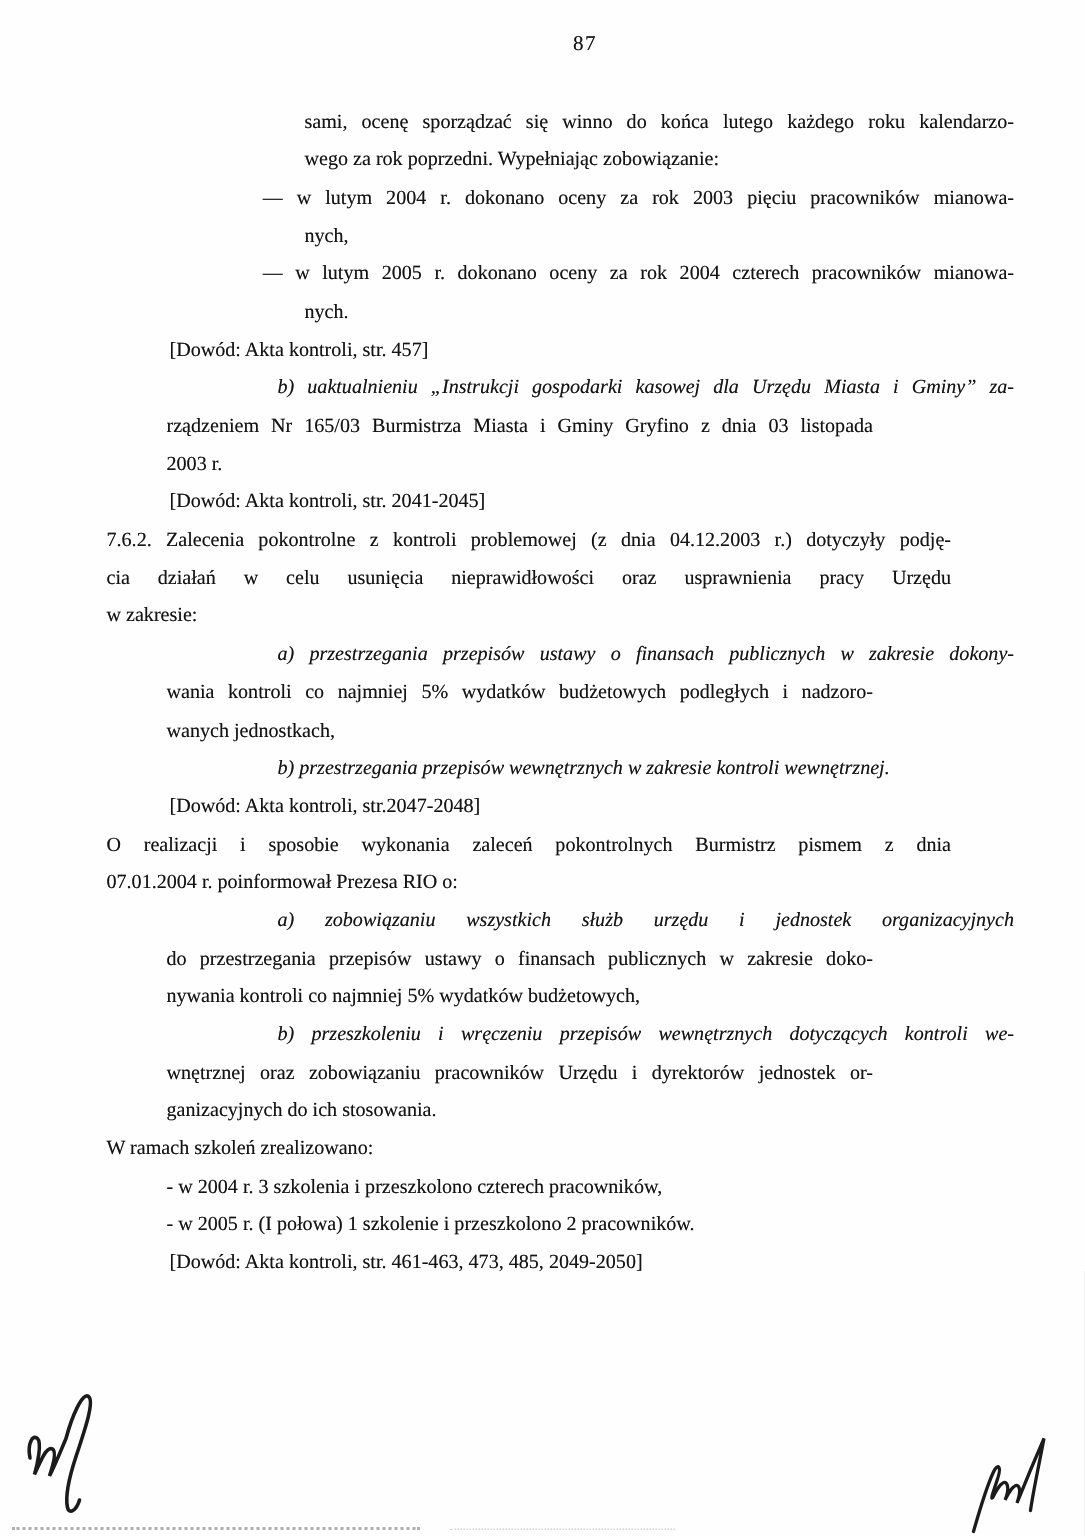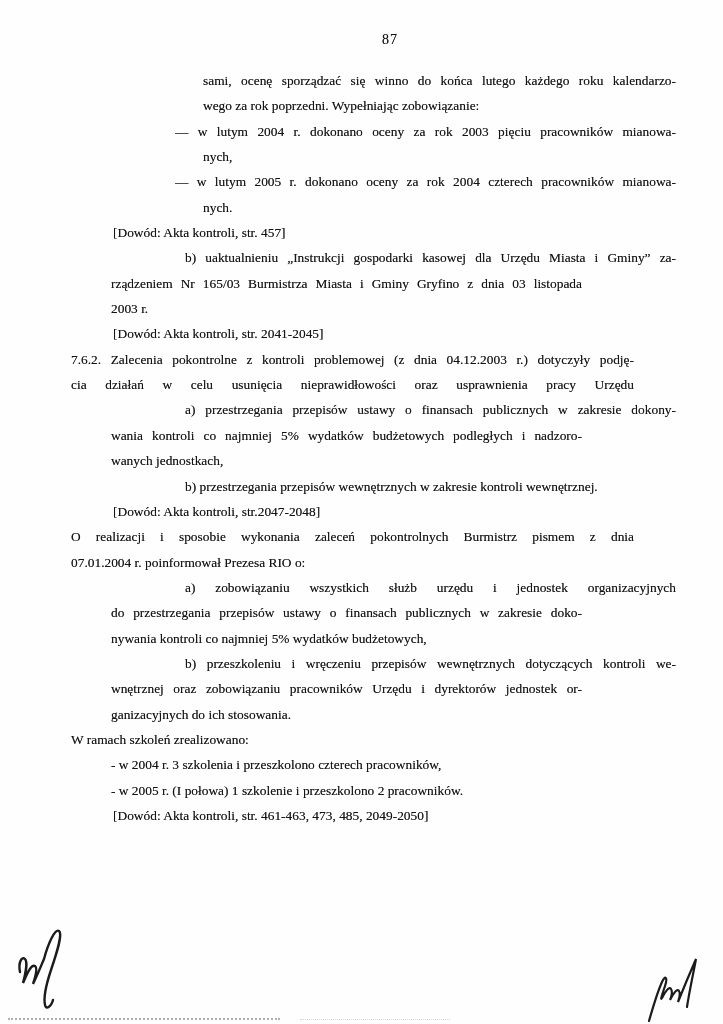--- a/index.html
+++ b/index.html
@@ -7,33 +7,33 @@
     position:relative;
     width:723px;height:1024px;
     margin:0 auto;
     background:#fefefe;
     overflow:hidden;
     font-family:"Liberation Serif","DejaVu Serif",serif;
     color:#141414;
     text-shadow:0 0 .4px rgba(20,20,20,.55);
   }
   .page-number{
-    position:absolute;top:32px;left:200px;width:380px;
+    position:absolute;top:22px;left:200px;width:380px;
     text-align:center;font-size:14px;letter-spacing:1px;
   }
   .doc{
     position:absolute;top:68px;left:0;width:723px;
     font-size:13.4px;
   }
   .ln{height:25.35px;line-height:25.35px;white-space:nowrap;}
   
   .full  {margin-left:71px;width:563px;}
   .cont  {margin-left:203px;width:473px;}
   .dash  {margin-left:175px;width:501px;}
-  .item  {margin-left:185px;width:491px;}
+  .item  {margin-left:185px;width:491px;font-style:italic;}
   .itemc {margin-left:111px;width:471px;}
   .sub   {margin-left:111px;width:499px;}
   
   .jl{white-space:normal;text-align:justify;text-align-last:justify;text-justify:inter-word;overflow:hidden;}
   
   .dowod{margin-left:113px;}
   .d1{width:494px;}
   .d2{width:537px;}
   .d3{width:542px;}
   .d4{width:555px;}
@@ -64,20 +64,21 @@
     <div class="ln cont">nych,</div>
     <div class="ln dash jl">— w lutym 2005 r. dokonano oceny za rok 2004 czterech pracowników mianowa-</div>
     <div class="ln cont">nych.</div>
     <div class="ln dowod d1">[Dowód: Akta kontroli, str. 457]</div>
     <div class="ln item jl">b) uaktualnieniu „Instrukcji gospodarki kasowej dla Urzędu Miasta i Gminy” za-</div>
     <div class="ln itemc jl">rządzeniem Nr 165/03 Burmistrza Miasta i Gminy Gryfino z dnia 03 listopada</div>
     <div class="ln itemc">2003 r.</div>
     <div class="ln dowod d2">[Dowód: Akta kontroli, str. 2041-2045]</div>
     <div class="ln full jl">7.6.2. Zalecenia pokontrolne z kontroli problemowej (z dnia 04.12.2003 r.) dotyczyły podję-</div>
     <div class="ln full jl">cia działań w celu usunięcia nieprawidłowości oraz usprawnienia pracy Urzędu</div>
+    <div class="ln full">w zakresie:</div>
     <div class="ln item jl">a) przestrzegania przepisów ustawy o finansach publicznych w zakresie dokony-</div>
     <div class="ln itemc jl">wania kontroli co najmniej 5% wydatków budżetowych podległych i nadzoro-</div>
     <div class="ln itemc">wanych jednostkach,</div>
     <div class="ln item">b) przestrzegania przepisów wewnętrznych w zakresie kontroli wewnętrznej.</div>
     <div class="ln dowod d3">[Dowód: Akta kontroli, str.2047-2048]</div>
     <div class="ln full jl">O realizacji i sposobie wykonania zaleceń pokontrolnych Burmistrz pismem z dnia</div>
     <div class="ln full">07.01.2004 r. poinformował Prezesa RIO o:</div>
     <div class="ln item jl">a) zobowiązaniu wszystkich służb urzędu i jednostek organizacyjnych</div>
     <div class="ln itemc jl">do przestrzegania przepisów ustawy o finansach publicznych w zakresie doko-</div>
     <div class="ln itemc">nywania kontroli co najmniej 5% wydatków budżetowych,</div>

